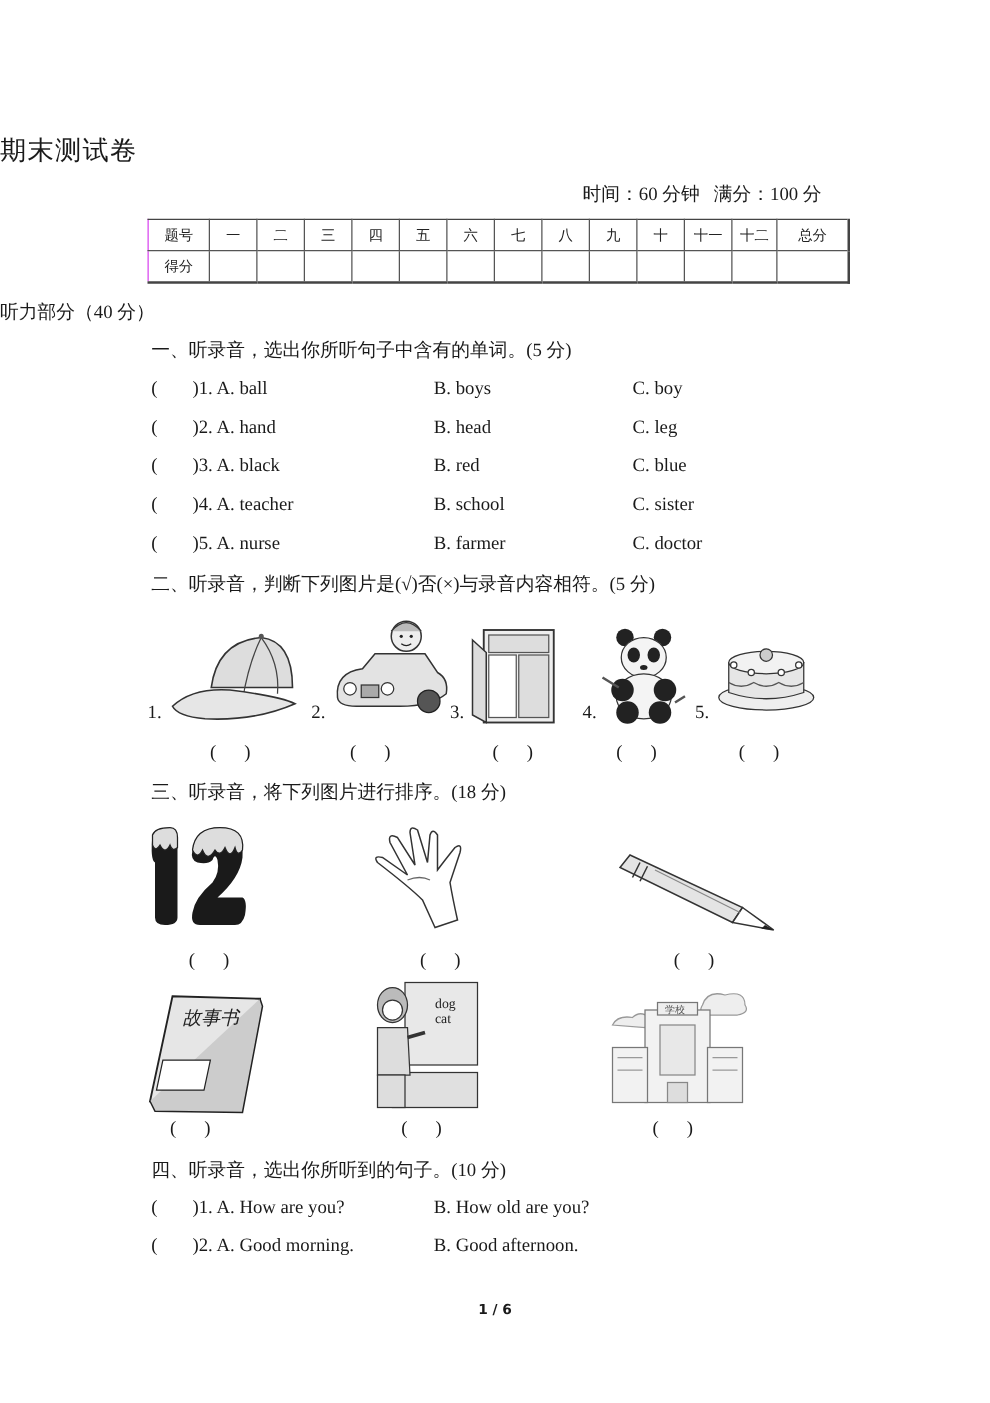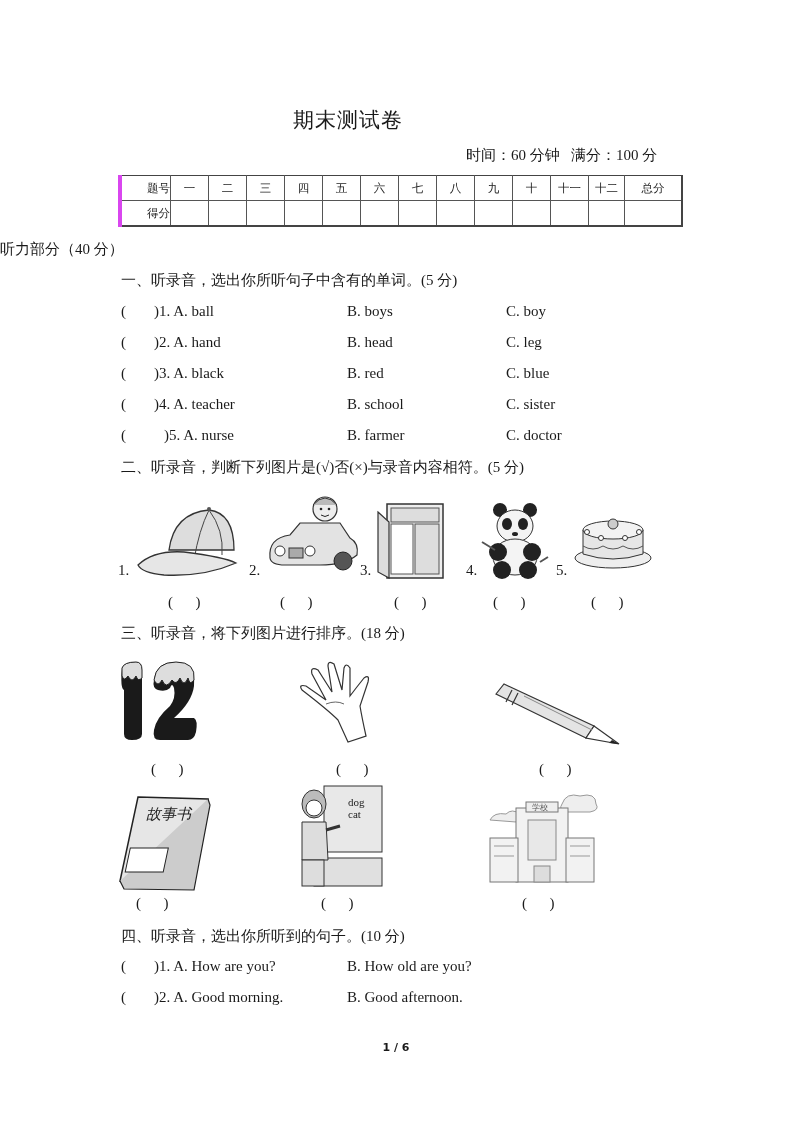--- a/index.html
+++ b/index.html
@@ -1,26 +1,26 @@
 <!DOCTYPE html>
 <html><head>
 <meta charset="utf-8">
 <style>
   html, body { margin:0; padding:0; background:#ffffff; }
   body { width:792px; height:1122px; position:relative; overflow:hidden;
          font-family: "Liberation Serif", "DejaVu Serif", serif; color:#1a1a1a; }
   .abs { position:absolute; }
-  .title { left:0; width:696px; top:106px; text-align:center; font-size:21px; letter-spacing:1px; }
+  .title { left:0; width:696px; top:106px; text-align:left; font-size:21px; letter-spacing:1px; }
   .meta { left:466px; top:146px; font-size:15px; white-space:pre;font-family:Liberation Serif, serif; }
   table.score { position:absolute; left:118px; top:175px; border-collapse:collapse;
                 font-family:"DejaVu Sans", sans-serif; font-size:11.5px; }
   table.score td { border:1px solid #555; text-align:center; height:24px; padding:0; color:#222; }
   table.score tr:first-child td { border-top:1.5px solid #444; }
   table.score tr:last-child td { border-bottom:2px solid #444; }
-  table.score td:first-child { border-left:4px solid #d946ef;text-align:right; }
+  table.score td:first-child { border-left:1px solid #d946ef; }
   table.score td:last-child { border-right:2px solid #444; }
   .section-center { left:0; width:792px; top:240px; text-align:left; font-size:15px; }
   .qhead { left:121px; font-size:15px; white-space:nowrap; }
   .row { left:121px; font-size:15px; white-space:nowrap; }
   .row span { position:absolute; top:0; }
   .pic-num { font-size:15px; }
   .paren { font-size:15px; white-space:pre; }
   .footer { left:0; width:792px; top:1041px; text-align:center; font-size:11px;
             font-weight:bold; font-family:"DejaVu Sans", sans-serif; }
   svg { position:absolute; overflow:visible; }
@@ -91,21 +91,21 @@
   <span style="left:385px">C. blue</span>
 </div>
 <div class="abs row" style="top:396px">
   <span style="left:0">(</span>
   <span style="left:33px">)4. A. teacher</span>
   <span style="left:226px">B. school</span>
   <span style="left:385px">C. sister</span>
 </div>
 <div class="abs row" style="top:427px">
   <span style="left:0">(</span>
-  <span style="left:43px">)5. A. nurse</span>
+  <span style="left:33px">)5. A. nurse</span>
   <span style="left:226px">B. farmer</span>
   <span style="left:385px">C. doctor</span>
 </div>
 
 <div class="abs qhead" style="top:458px">二、听录音，判断下列图片是(√)否(×)与录音内容相符。(5 分)</div>
 
 <div class="abs pic-num" style="left:118px;top:562px">1.</div>
 <svg style="left:134px;top:505px" width="110" height="75" viewBox="0 0 110 75">
   <path d="M35 45 Q40 8 75 5 Q100 8 100 45 Z" fill="#ddd" stroke="#333" stroke-width="1.3"></path>
   <path d="M75 5 Q65 25 60 55" fill="none" stroke="#444" stroke-width="1"></path>

